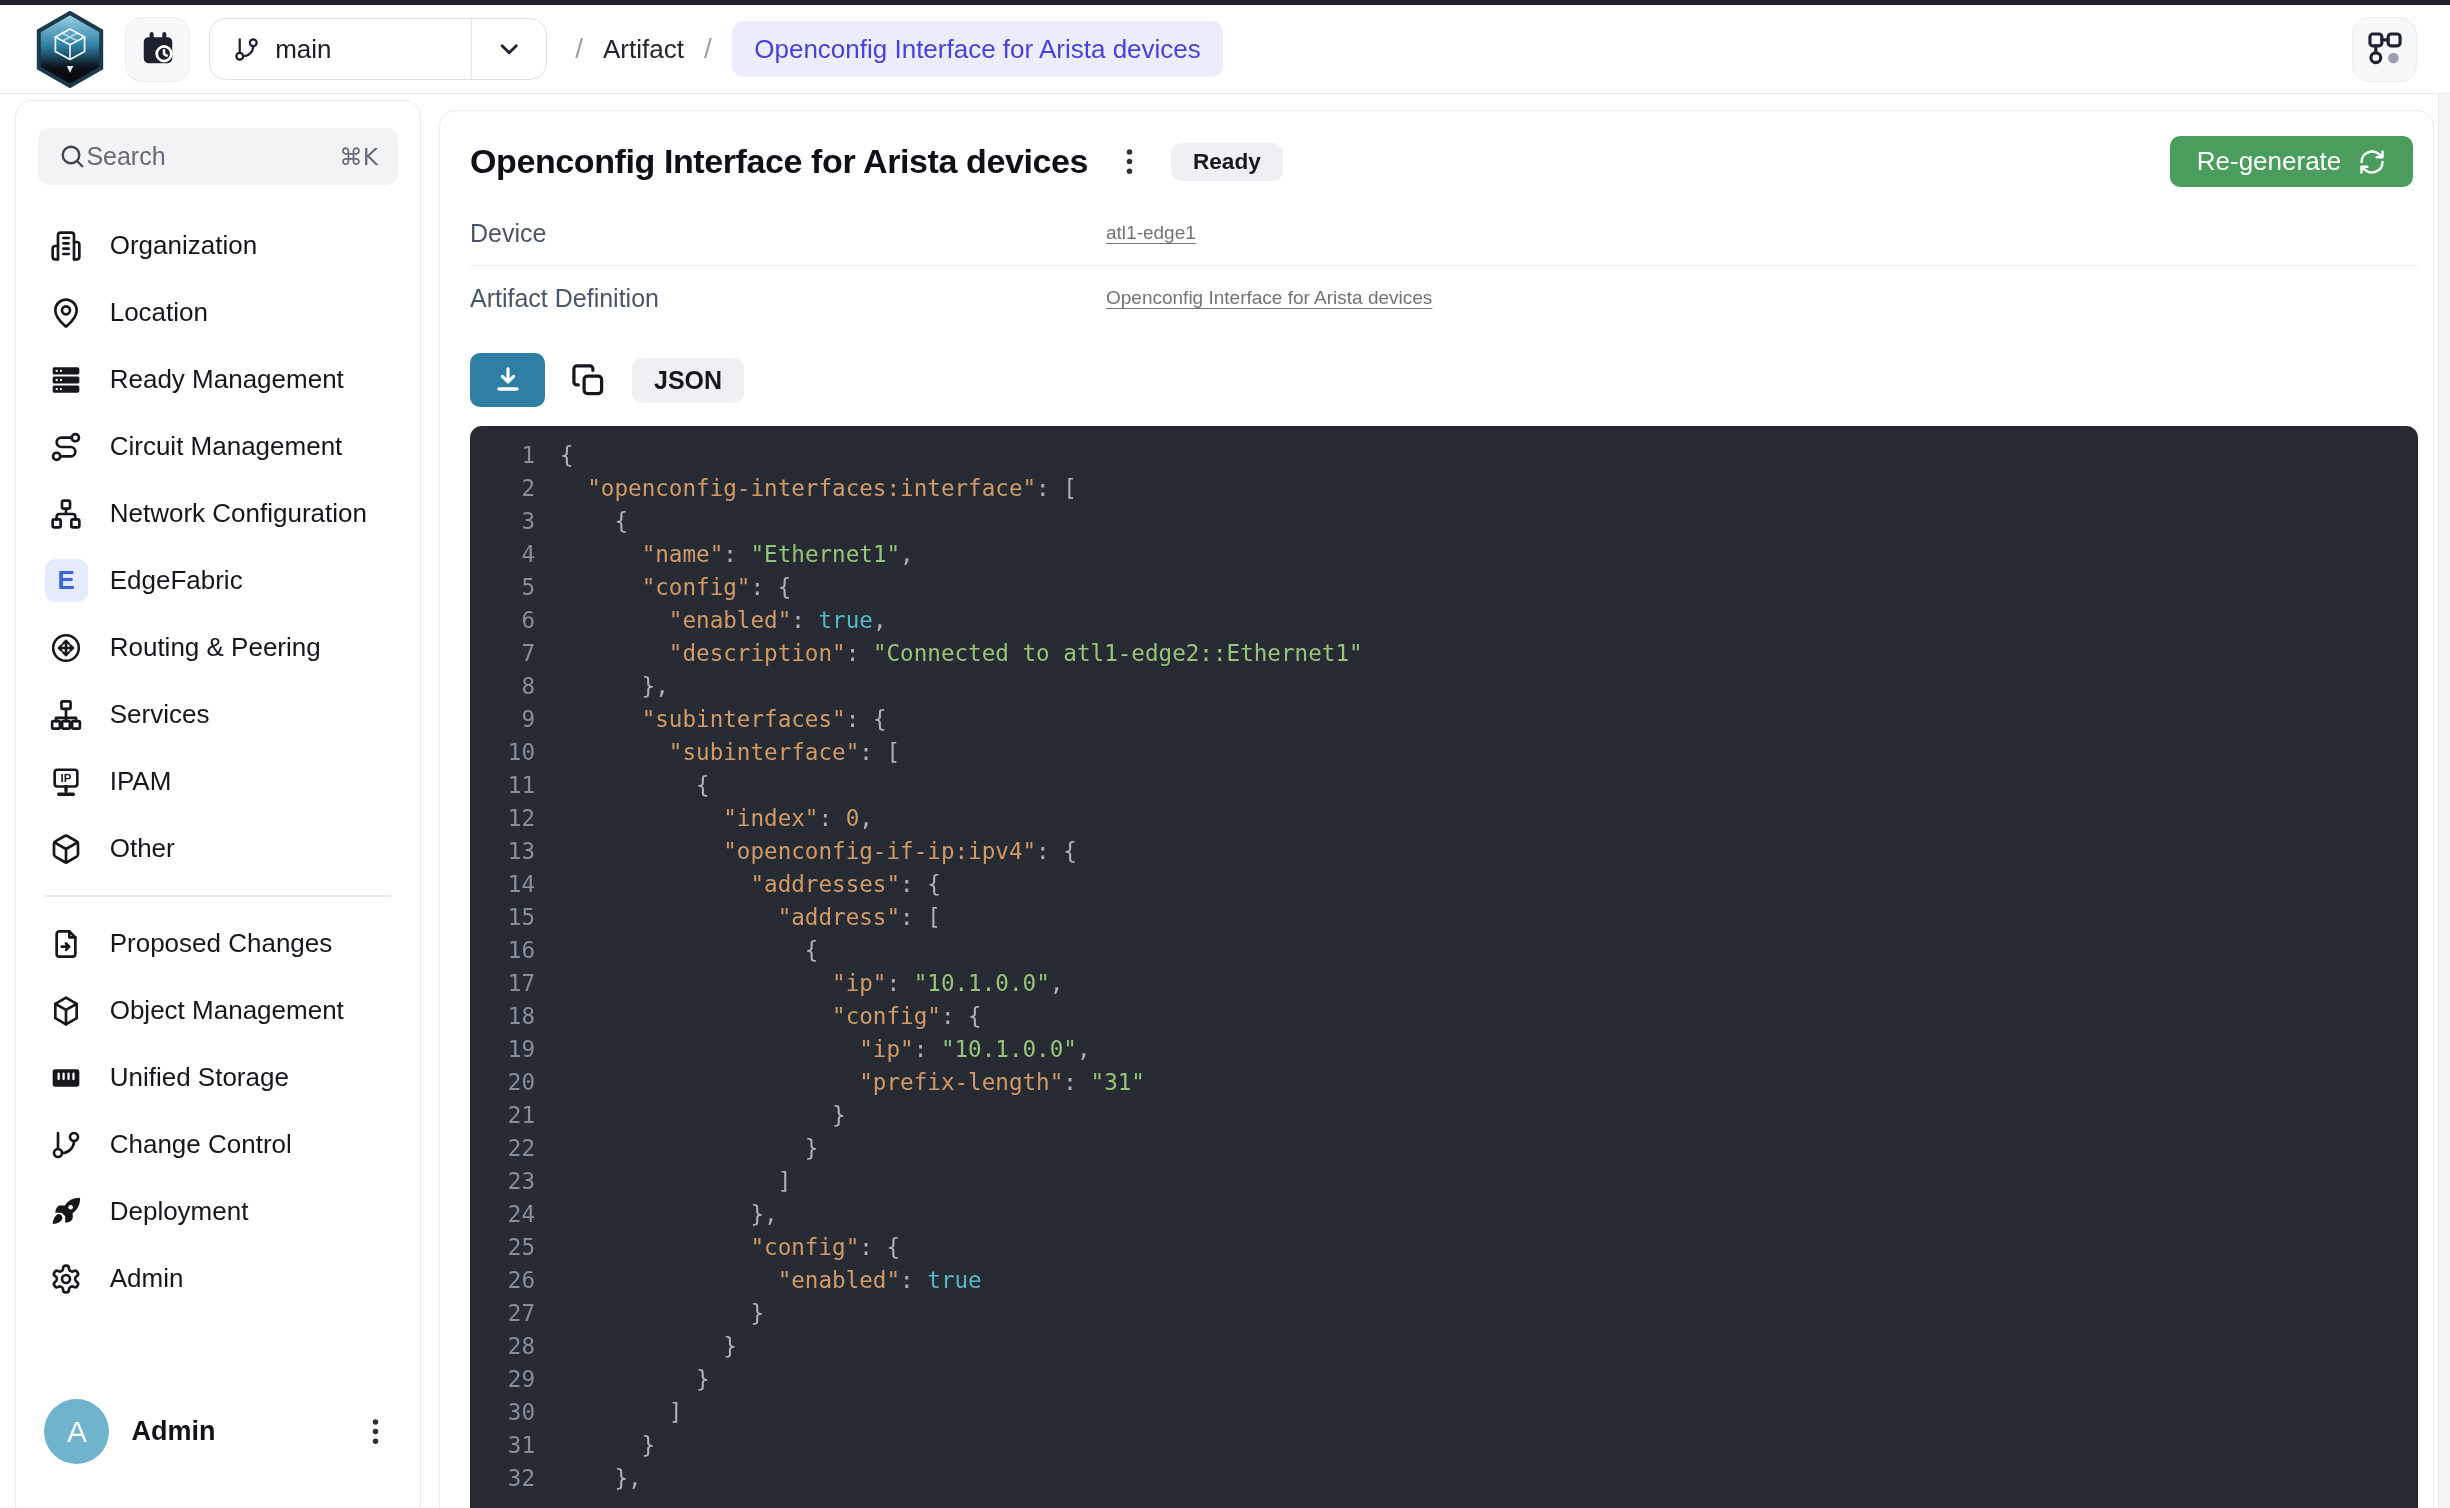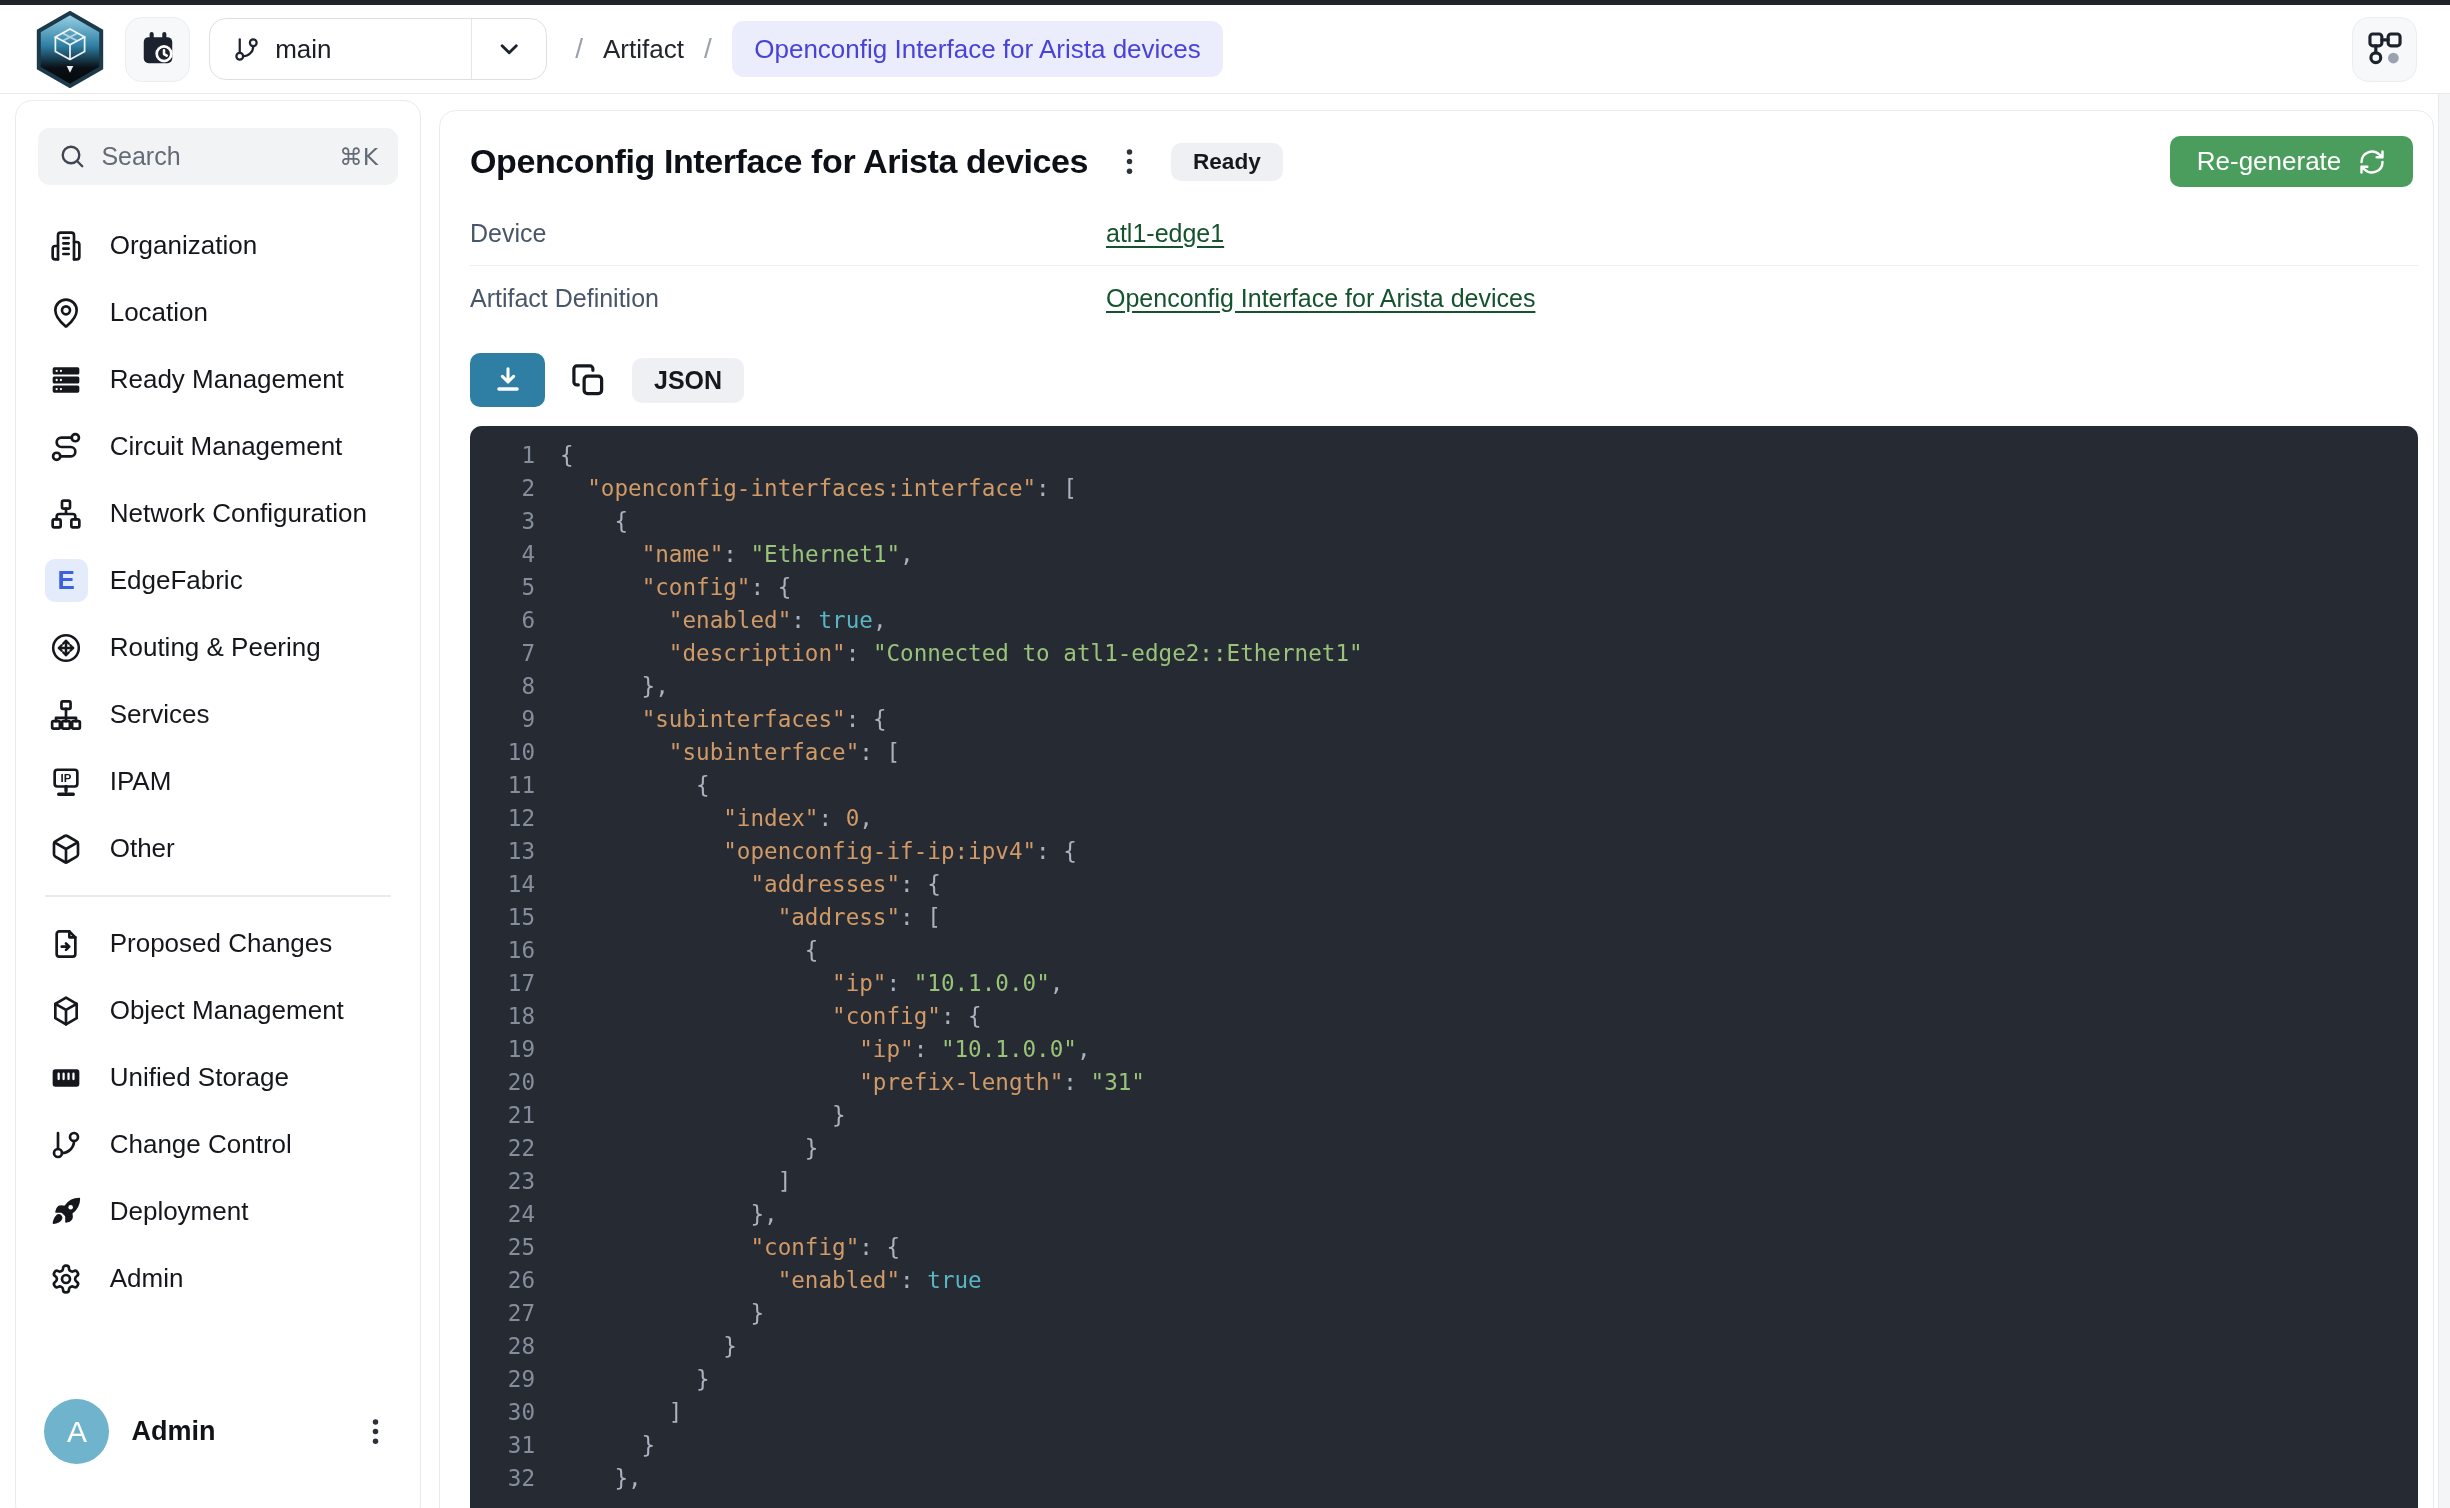--- a/index.html
+++ b/index.html
@@ -32,21 +32,21 @@
   .crumb{color:#23262c;cursor:pointer;text-decoration:none;}
   .crumb.active{background:var(--breadcrumb-active-bg,#ecedfc);color:var(--breadcrumb-active-text,#4942d8);
                 padding:12.5px 22.6px;border-radius:11.7px;}
   .icon-btn.right{margin-left:auto;}
 
   
   .sidebar{position:absolute;left:15px;top:100px;width:406px;height:1422px;background:#fff;
            border:1.7px solid #e9ebee;border-radius:16.7px;box-sizing:border-box;
            padding:27px 22px 0;z-index:4;}
   .search-box{height:57px;border-radius:11.7px;background:#f2f3f5;display:flex;align-items:center;
-              padding:0 20px;gap:15px;cursor:pointer;}
+              padding:0 20px;gap:0;cursor:pointer;}
   .search-box svg{width:28.4px;height:28.4px;color:#3f4650;}
   .search-label{font-size:25px;color:#646b76;flex:1;}
   .search-kbd{font-size:23.4px;color:#646b76;font-family:"DejaVu Sans",sans-serif;}
   .nav{margin-top:27px;}
   .nav-item{display:flex;align-items:center;height:67px;gap:22px;padding:0 6.7px;border-radius:10px;
             cursor:pointer;font-size:26px;font-weight:500;color:#15171c;}
   .nav-icon{width:43px;height:43px;display:flex;align-items:center;justify-content:center;flex-shrink:0;}
   .nav-icon svg{width:32px;height:32px;color:#15171c;}
   .ef-badge{width:43px;height:43px;border-radius:10px;background:#e4ebfb;color:#3c62df;
             display:flex;align-items:center;justify-content:center;font-size:26px;font-weight:700;flex-shrink:0;}
@@ -66,21 +66,21 @@
   .status-badge{background:var(--status-badge-bg,#eef0f3);border-radius:10px;padding:6px 22px;
                 font-size:22.6px;font-weight:600;color:#15181e;}
   .regen-btn{margin-left:auto;height:51px;border:none;border-radius:10px;background:var(--accent-green,#4a9d5c);
              color:#fff;font-size:26px;font-family:inherit;display:flex;align-items:center;gap:16.7px;
              padding:0 27px;cursor:pointer;}
   .regen-btn svg{width:28px;height:28px;color:#fff;}
   .fields{margin-top:11.7px;}
   .field-row{display:flex;align-items:center;height:64px;}
   .field-row + .field-row{border-top:1.7px solid #edeff2;}
   .field-label{width:636px;font-size:25px;color:#49566a;flex-shrink:0;}
-  .field-value{font-size:25px;color:#14532d;text-decoration:underline;text-underline-offset:4.2px;cursor:pointer;}
+  .field-value{font-size:19px;color:#737373;text-decoration:underline;text-underline-offset:4.2px;cursor:pointer;}
   .toolbar{margin-top:23.4px;display:flex;align-items:center;gap:22px;}
   .dl-btn{width:75px;height:54px;border:none;border-radius:10px;background:var(--accent-teal,#2e7fa3);
           display:flex;align-items:center;justify-content:center;cursor:pointer;}
   .dl-btn svg{width:32px;height:32px;color:#fff;}
   .copy-btn{width:43px;height:43px;background:none;border:none;display:flex;align-items:center;
             justify-content:center;cursor:pointer;padding:0;}
   .copy-btn svg{width:35px;height:35px;color:#15181e;}
   .format-badge{background:var(--status-badge-bg,#eef0f3);border-radius:10px;padding:8.4px 22px;
                 font-size:25px;font-weight:700;color:#15181e;}
 

